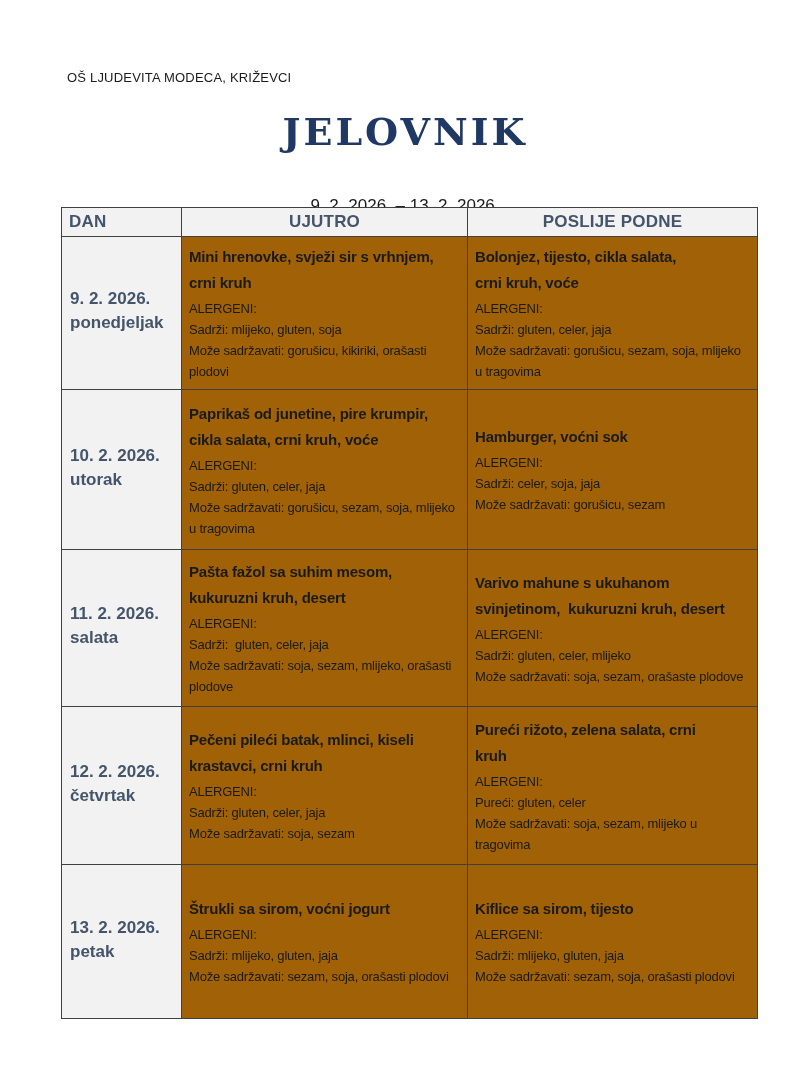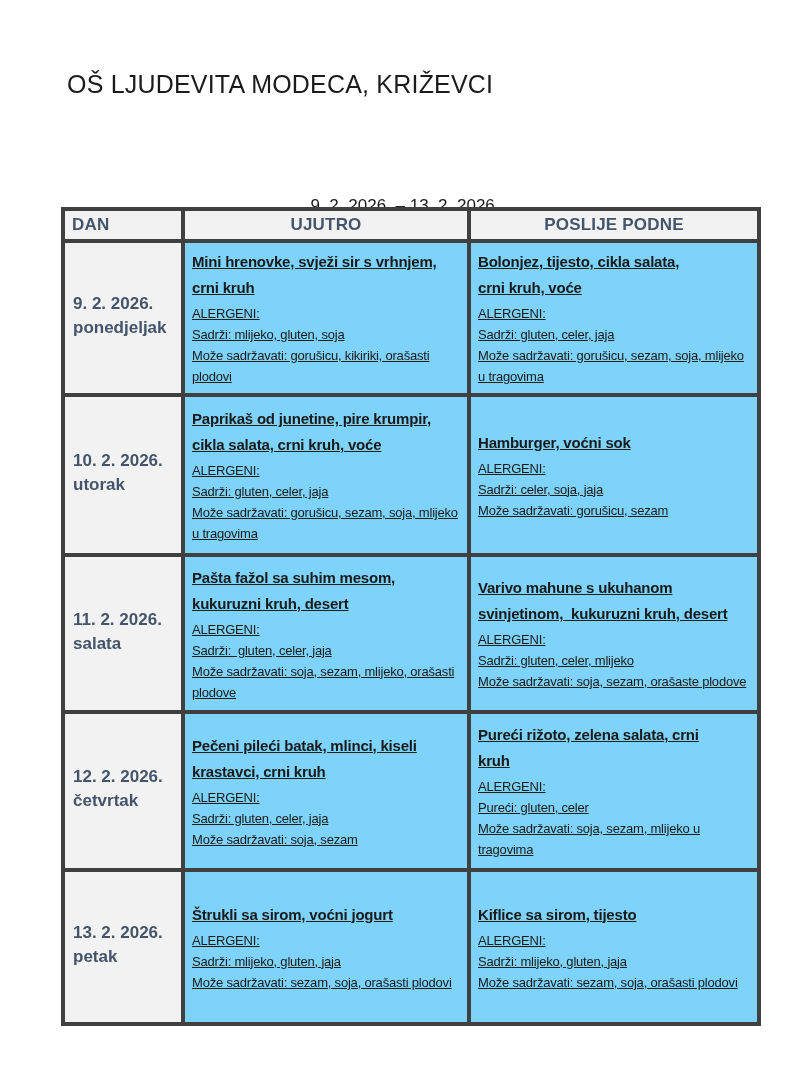--- a/index.html
+++ b/index.html
@@ -13,21 +13,21 @@
     position: relative;
     width: 810px;
     height: 1080px;
     background: #ffffff;
     overflow: hidden;
   }
   .school {
     position: absolute;
     left: 67px;
     top: 70px;
-    font-size: 25px;
+    font-size: 13px;
     letter-spacing: 0.2px;
     color: #1b1b1b;
   }
   .title {
     position: absolute;
     left: 0;
     width: 810px;
     top: 109px;
     text-align: center;
     font-family: "DejaVu Serif", serif;
@@ -51,21 +51,21 @@
     left: 61px;
     top: 207px;
     width: 696px;
     border-collapse: collapse;
     table-layout: fixed;
   }
   table.menu col.c-day { width: 120px; }
   table.menu col.c-uj  { width: 286px; }
   table.menu col.c-pp  { width: 290px; }
   table.menu th, table.menu td {
-    border: 4px solid #404040;
+    border: 1px solid #404040;
     vertical-align: middle;
   }
   table.menu th {
     background: #f2f2f2;
     color: #44546a;
     font-size: 17px;
     font-weight: bold;
     height: 26px;
     padding: 1px 7px;
     text-align: center;
@@ -79,23 +79,22 @@
   tr.r4 { height: 154px; }
   td.day-cell {
     background: #f2f2f2;
     color: #44546a;
     font-weight: bold;
     font-size: 17px;
     line-height: 24px;
     padding: 0 6px 4px 8px;
   }
   td.menu-cell {
-    background: #7dd3fc;
+    background: #a16207;
     padding: 6px 7px;
-    text-decoration: underline;
   }
   .menu-title {
     margin: 0 0 2px 0;
     font-weight: bold;
     font-size: 15px;
     line-height: 26px;
     letter-spacing: -0.2px;
     white-space: pre-wrap;
     color: #1a1a1a;
   }
@@ -107,20 +106,21 @@
     white-space: pre-wrap;
     color: #1a1a1a;
   }
 </style>
 </head>
 <body>
 
 <div class="page">
 
   <div class="school">OŠ LJUDEVITA MODECA, KRIŽEVCI</div>
+  <div class="title">JELOVNIK</div>
   <div class="daterange">9. 2. 2026. – 13. 2. 2026.</div>
 
   <table class="menu">
     <colgroup>
       <col class="c-day">
         <col class="c-uj">
         <col class="c-pp">
     </colgroup>
     <thead>
       <tr>

